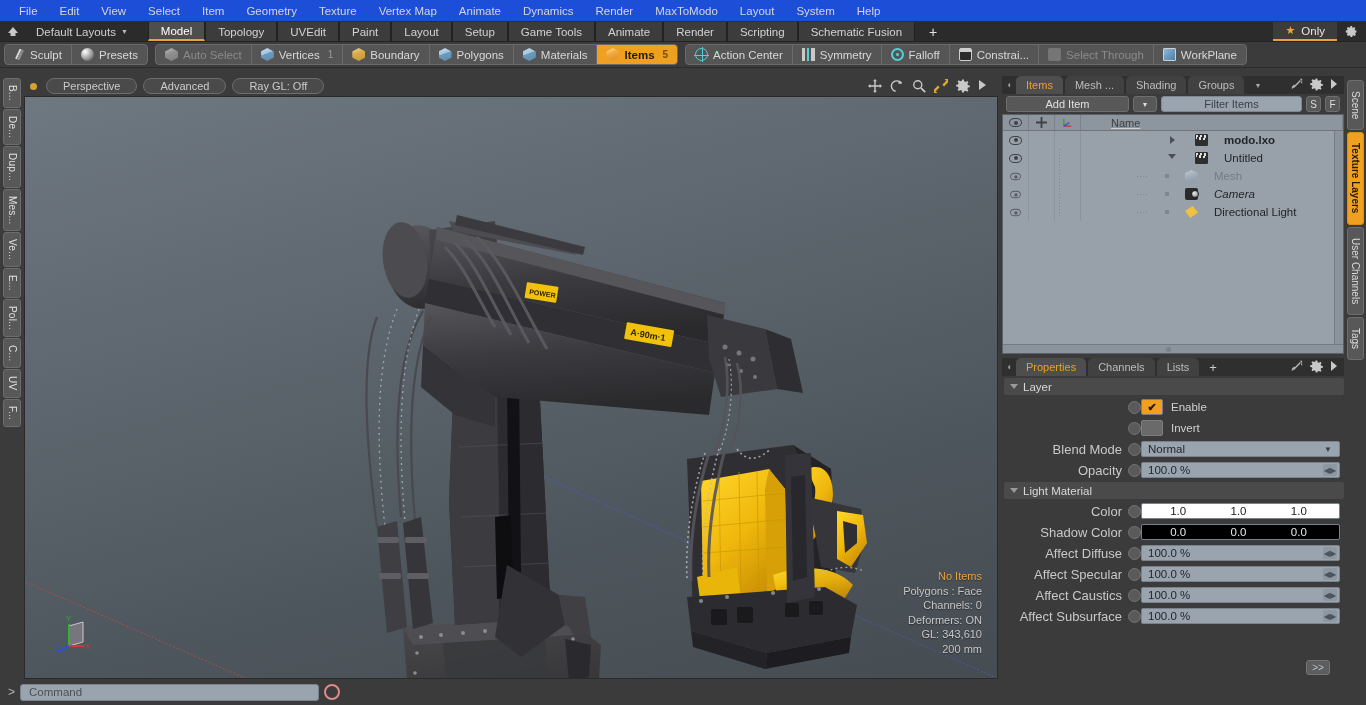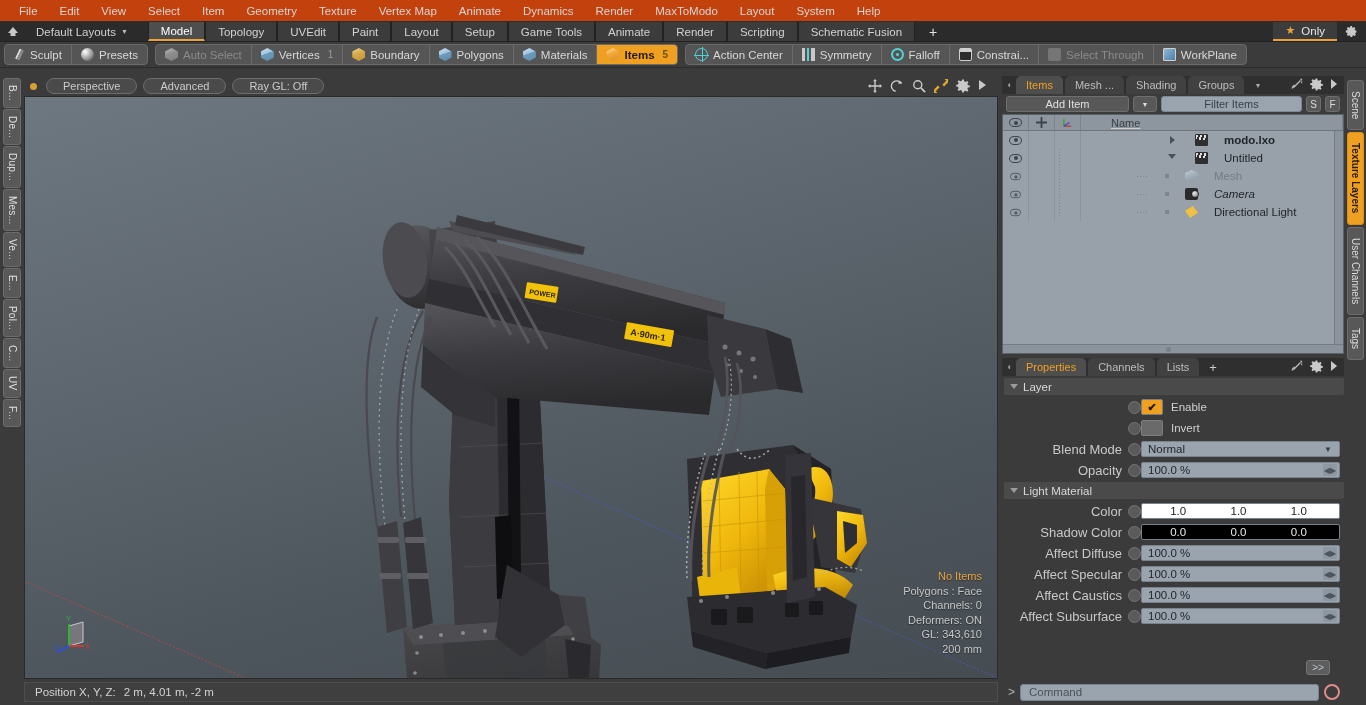--- a/index.html
+++ b/index.html
@@ -9,21 +9,21 @@
     font-family: "Liberation Sans", sans-serif;
     font-size: 11px;
     color: #cfcfcf;
     overflow: hidden;
     -webkit-font-smoothing: antialiased;
   }
   #app { position: relative; width: 1366px; height: 705px; }
 
   
   .menubar {
-    height: 22px; background: #c2410c;
+    height: 22px; background: #1d4ed8;
     display: flex; align-items: center;
     padding-left: 8px; gap: 0px;
     border-bottom: 1px solid #2e2e2e;
   }
   .menubar .mi {
     padding: 3px 11px; color: #d6d6d6; font-size: 11.5px;
     cursor: default; white-space: nowrap;
   }
 
   
@@ -975,24 +975,20 @@
 
     <div class="rightrail" id="rightrail">
         <div class="rtab">Scene</div>
         <div class="rtab active">Texture Layers</div>
         <div class="rtab">User Channels</div>
         <div class="rtab">Tags</div>
       </div>
   </div>
 
   <div class="bottom">
-    <div class="statusbar">
-      <span>Position X, Y, Z:</span>
-      <span>2 m, 4.01 m, -2 m</span>
-    </div>
     <div class="cmdbar">
       <span class="cmd-gt">&gt;</span>
       <div class="cmdin">Command</div>
       <div class="cmdcircle"></div>
     </div>
     <div class="rightrail-bottom"></div>
   </div>
 
 </div>
 

